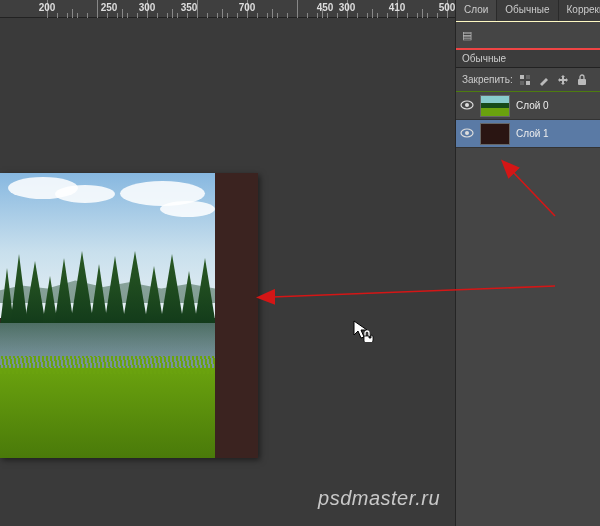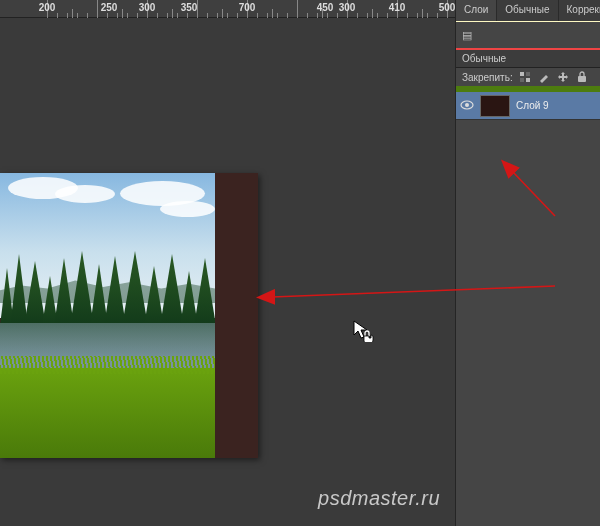--- a/index.html
+++ b/index.html
@@ -70,21 +70,21 @@
 
   
   .panels{position:absolute;right:0;top:0;width:145px;height:100%;background:var(--bg-panel);border-left:1px solid var(--border-panel);}
   .tabs{display:flex;height:22px;background:var(--bg-panel-dark);border-bottom:1px solid #fef9c3;}
   .tab{padding:4px 8px 0;font-size:10px;color:#ccc;border-right:1px solid #2a2a2a;cursor:pointer;}
   .tab.active{background:var(--bg-panel);}
   .search-row{display:flex;align-items:center;height:26px;padding:0 6px;gap:4px;}
   .search-sel{flex:1;display:flex;align-items:center;height:18px;background:var(--bg-input);border:1px solid #222;border-radius:3px;padding:0 4px;gap:4px;color:#ccc;font-size:10px;cursor:pointer;}
   .search-sel .chev{margin-left:auto;font-size:8px;color:#999;}
   .sect-head{height:20px;background:var(--bg-panel-dark);border-top:2px solid #ef4444;border-bottom:1px solid #222;padding:3px 6px 0;font-size:10px;color:#ccc;}
-  .lock-row{display:flex;align-items:center;height:24px;padding:0 6px;gap:5px;font-size:10px;color:#ccc;border-bottom:6px solid #4d7c0f;}
+  .lock-row{display:flex;align-items:center;height:24px;padding:0 6px;gap:5px;font-size:10px;color:#ccc;border-bottom:1px solid #4d7c0f;}
   .lock-row .ico{width:14px;height:14px;display:flex;align-items:center;justify-content:center;cursor:pointer;}
   .layers{padding:0;}
   .layer{display:flex;align-items:center;height:28px;padding:0 4px;gap:6px;border-bottom:1px solid #333;}
   .layer.selected{background:var(--bg-layer-selected);}
   .eye{width:14px;text-align:center;cursor:pointer;}
   .thumb{width:30px;height:22px;border:1px solid #666;background:#222;}
   .thumb.landscape{background:linear-gradient(to bottom,#8cc 0 35%,#164a1a 35% 60%,#6aa20e 60% 100%);}
   .thumb.brown{background:#2a1512;}
   .layer-name{font-size:10px;color:#eee;}
 
@@ -230,27 +230,35 @@
         </svg>
       </span>
     <span class="ico">
         <svg width="10" height="12" viewBox="0 0 10 12">
           <rect x="1" y="5" width="8" height="6" rx="1" fill="#bbb"></rect>
           <path d="M3 5 V3 a2 2 0 0 1 4 0 V5" stroke="#bbb" stroke-width="1.3" fill="none"></path>
         </svg>
       </span>
   </div>
   <div class="layers" id="layers">
+      <div class="layer">
+        <div class="eye"><svg width="14" height="10" viewBox="0 0 14 10">
+            <ellipse cx="7" cy="5" rx="6" ry="4" fill="none" stroke="#ddd" stroke-width="1.2"></ellipse>
+            <circle cx="7" cy="5" r="2" fill="#ddd"></circle>
+          </svg></div>
+        <div class="thumb landscape"></div>
+        <div class="layer-name">Слой 0</div>
+      </div>
       <div class="layer selected">
         <div class="eye"><svg width="14" height="10" viewBox="0 0 14 10">
             <ellipse cx="7" cy="5" rx="6" ry="4" fill="none" stroke="#ddd" stroke-width="1.2"></ellipse>
             <circle cx="7" cy="5" r="2" fill="#ddd"></circle>
           </svg></div>
         <div class="thumb brown"></div>
-        <div class="layer-name">Слой 9</div>
+        <div class="layer-name">Слой 1</div>
       </div>
     </div>
 </div>
 
 <svg class="arrows">
   <defs>
     <marker id="ah" markerWidth="12" markerHeight="10" refX="2" refY="5" orient="auto">
       <path d="M0 0 L12 5 L0 10 Z" fill="#d41616"></path>
     </marker>
   </defs>

